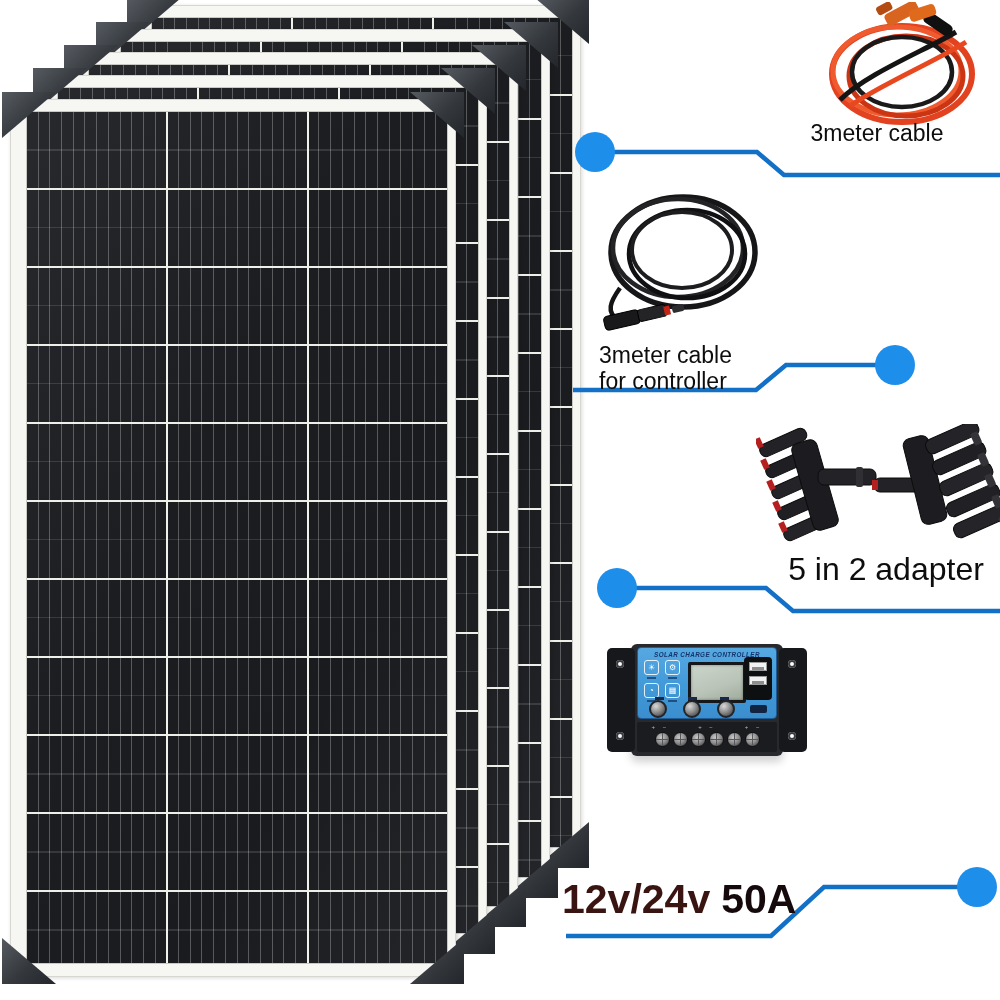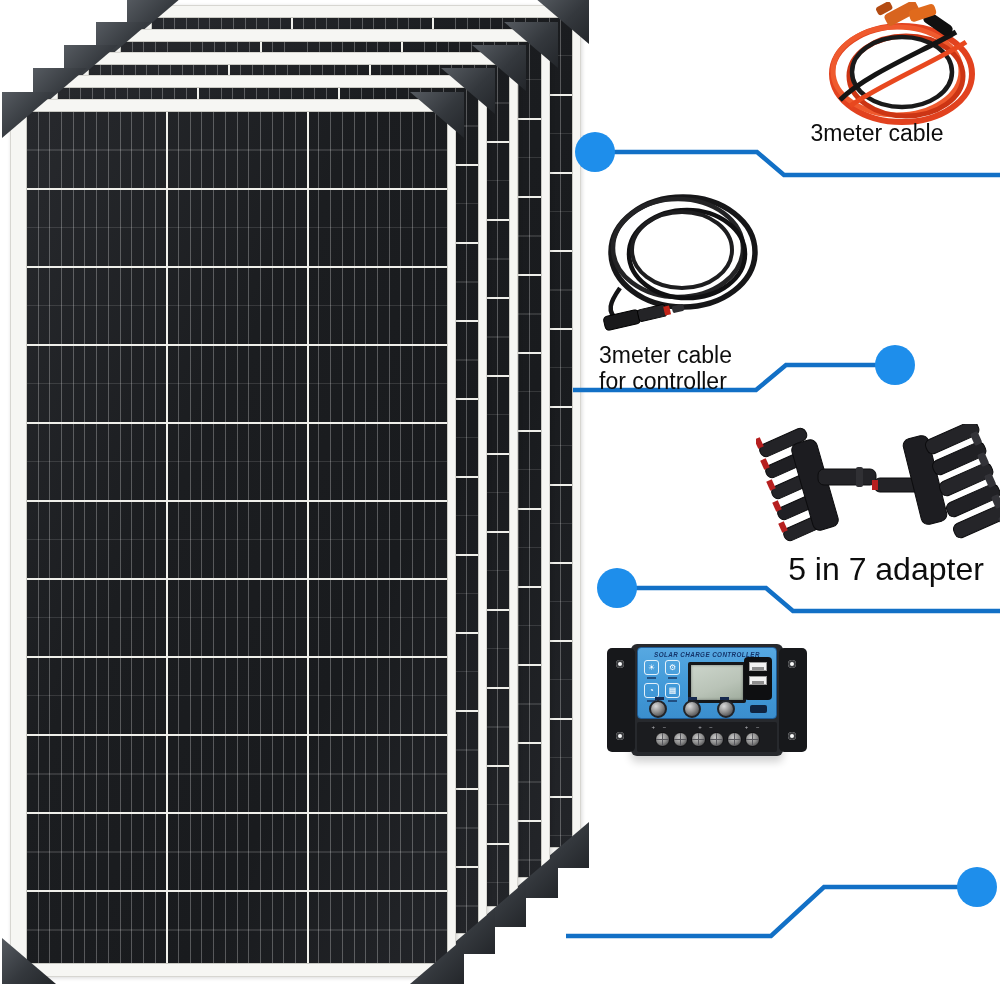--- a/index.html
+++ b/index.html
@@ -246,15 +246,18 @@
     <circle cx="977" cy="887" r="20" fill="#1e8eeb"></circle>
   </svg>
 
   <div class="lbl lbl-battery">
     <div>3meter cable</div>
   </div>
   <div class="lbl lbl-controller">
     <div>3meter cable</div>
     <div>for controller</div>
   </div>
-  <div class="lbl lbl-adapter">5 in 7 adapter</div>
+  <div class="lbl lbl-adapter">5 in 2 adapter</div>
+  <div class="lbl lbl-rating">
+    <span class="v">12v/24v</span><span class="a">50A</span>
+  </div>
 
 </div>
 
 </body></html>

